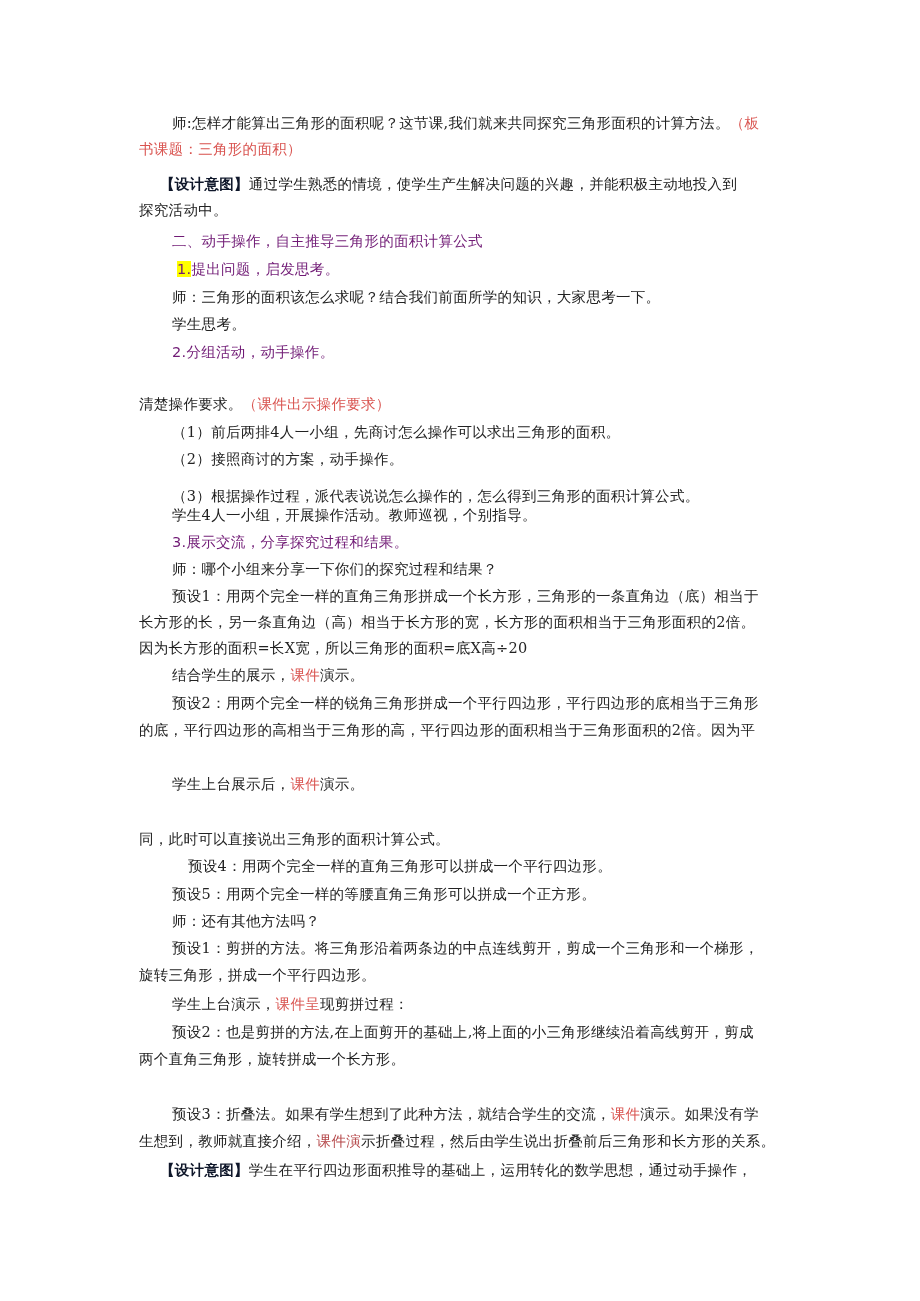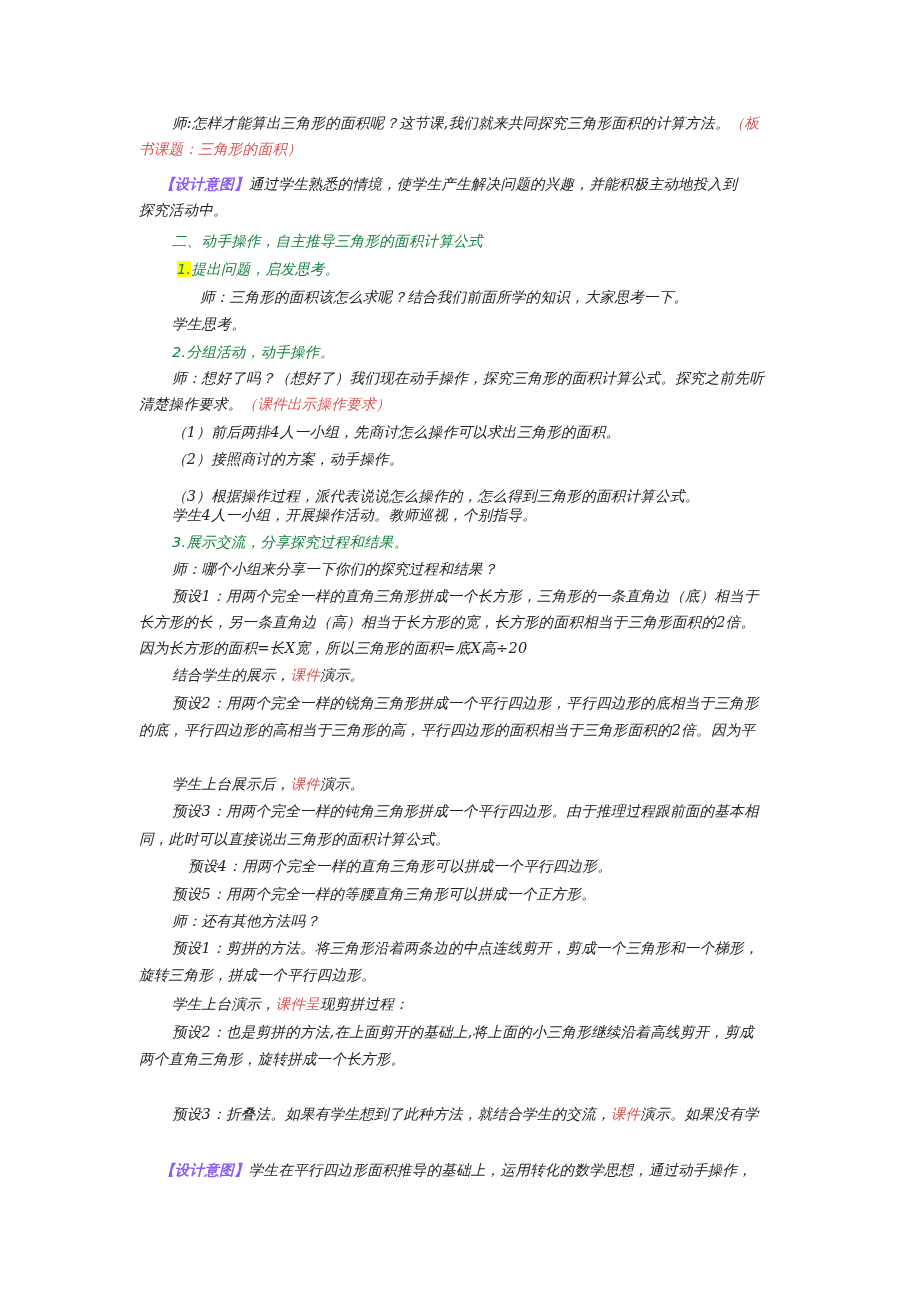--- a/index.html
+++ b/index.html
@@ -1,23 +1,23 @@
 <!DOCTYPE html>
 <html><head>
 <meta charset="utf-8">
 <style>
   html, body { margin: 0; padding: 0; background: #ffffff; }
   body { width: 920px; height: 1301px; position: relative; overflow: hidden;
          font-family: "DejaVu Serif", "Liberation Serif", serif; color: #222222; }
-  .page { position: absolute; left: 0; top: 0; width: 881px; height: 1301px; font-style: italic; }
+  .page { position: absolute; left: 0; top: 0; width: 881px; height: 1301px; }
   .line { position: absolute; font-size: 14.5px; line-height: 20px; white-space: nowrap; letter-spacing: 0.3px; }
   .red { color: #d9534f; }
   .darkred { color: #b5484a; }
-  .bold { font-family: "DejaVu Sans", "Liberation Sans", sans-serif; font-weight: bold; color: #8b5cf6; }
-  .heading { font-family: "DejaVu Sans", "Liberation Sans", sans-serif; color: #15803d; }
+  .bold { font-family: "DejaVu Sans", "Liberation Sans", sans-serif; font-weight: bold; color: #0f172a; }
+  .heading { font-family: "DejaVu Sans", "Liberation Sans", sans-serif; color: #701a75; }
   .hl { background: #ffff00; }
 </style>
 </head>
 <body>
 
 <div class="page">
 
   <div class="line" style="left:172px; top:113px;">
     <span>师:怎样才能算出三角形的面积呢？这节课,我们就来共同探究三角形面积的计算方法。</span><span class="red">（板</span>
   </div>
@@ -27,25 +27,24 @@
     <span class="bold">【设计意图】</span><span>通过学生熟悉的情境，使学生产生解决问题的兴趣，并能积极主动地投入到</span>
   </div>
   <div class="line" style="left:139px; top:200px;">探究活动中。</div>
 
   <div class="line heading" style="left:172px; top:231px;">二、动手操作，自主推导三角形的面积计算公式</div>
 
   <div class="line heading" style="left:177px; top:259px;">
     <span class="hl">1.</span><span>提出问题，启发思考。</span>
   </div>
 
-  <div class="line" style="left:172px; top:287px;margin-left:28px;">师：三角形的面积该怎么求呢？结合我们前面所学的知识，大家思考一下。</div>
+  <div class="line" style="left:172px; top:287px;">师：三角形的面积该怎么求呢？结合我们前面所学的知识，大家思考一下。</div>
   <div class="line" style="left:172px; top:314px;">学生思考。</div>
   <div class="line heading" style="left:172px; top:342px;">2.分组活动，动手操作。</div>
 
-  <div class="line" style="left:172px; top:368px;">师：想好了吗？（想好了）我们现在动手操作，探究三角形的面积计算公式。探究之前先听</div>
   <div class="line" style="left:139px; top:394px;">
     <span>清楚操作要求。</span><span class="red">（课件出示操作要求）</span>
   </div>
 
   <div class="line" style="left:172px; top:422px;">（1）前后两排4人一小组，先商讨怎么操作可以求出三角形的面积。</div>
   <div class="line" style="left:172px; top:449px;">（2）接照商讨的方案，动手操作。</div>
   <div class="line" style="left:172px; top:476px;margin-top:10px;">（3）根据操作过程，派代表说说怎么操作的，怎么得到三角形的面积计算公式。</div>
 
   <div class="line" style="left:172px; top:505px;">学生4人一小组，开展操作活动。教师巡视，个别指导。</div>
   <div class="line heading" style="left:172px; top:532px;">3.展示交流，分享探究过程和结果。</div>
@@ -59,38 +58,40 @@
     <span>结合学生的展示，</span><span class="red">课件</span><span>演示。</span>
   </div>
 
   <div class="line" style="left:172px; top:693px;">预设2：用两个完全一样的锐角三角形拼成一个平行四边形，平行四边形的底相当于三角形</div>
   <div class="line" style="left:139px; top:720px;">的底，平行四边形的高相当于三角形的高，平行四边形的面积相当于三角形面积的2倍。因为平</div>
 
   <div class="line" style="left:172px; top:774px;">
     <span>学生上台展示后，</span><span class="red">课件</span><span>演示。</span>
   </div>
 
-  <div class="line" style="left:172px; top:801px;">预设3：用两个完全一样的钝角三角形拼成一个平行四边形。由于推理过程跟前面的基本相</div>
   <div class="line" style="left:139px; top:829px;">同，此时可以直接说出三角形的面积计算公式。</div>
 
   <div class="line" style="left:188px; top:856px;">预设4：用两个完全一样的直角三角形可以拼成一个平行四边形。</div>
   <div class="line" style="left:172px; top:884px;">预设5：用两个完全一样的等腰直角三角形可以拼成一个正方形。</div>
   <div class="line" style="left:172px; top:911px;">师：还有其他方法吗？</div>
 
   <div class="line" style="left:172px; top:938px;">预设1：剪拼的方法。将三角形沿着两条边的中点连线剪开，剪成一个三角形和一个梯形，</div>
   <div class="line" style="left:139px; top:965px;">旋转三角形，拼成一个平行四边形。</div>
 
   <div class="line" style="left:172px; top:994px;">
     <span>学生上台演示，</span><span class="red">课件呈</span><span>现剪拼过程：</span>
   </div>
 
   <div class="line" style="left:172px; top:1022px;">预设2：也是剪拼的方法,在上面剪开的基础上,将上面的小三角形继续沿着高线剪开，剪成</div>
   <div class="line" style="left:139px; top:1049px;">两个直角三角形，旋转拼成一个长方形。</div>
 
   <div class="line" style="left:172px; top:1104px;">
     <span>预设3：折叠法。如果有学生想到了此种方法，就结合学生的交流，</span><span class="red">课件</span><span>演示。如果没有学</span>
   </div>
+  <div class="line" style="left:139px; top:1131px;">
+    <span>生想到，教师就直接介绍，</span><span class="darkred">课件演</span><span>示折叠过程，然后由学生说出折叠前后三角形和长方形的关系。</span>
+  </div>
 
   <div class="line" style="left:160px; top:1160px;">
     <span class="bold">【设计意图】</span><span>学生在平行四边形面积推导的基础上，运用转化的数学思想，通过动手操作，</span>
   </div>
 
 </div>
 
 </body></html>

